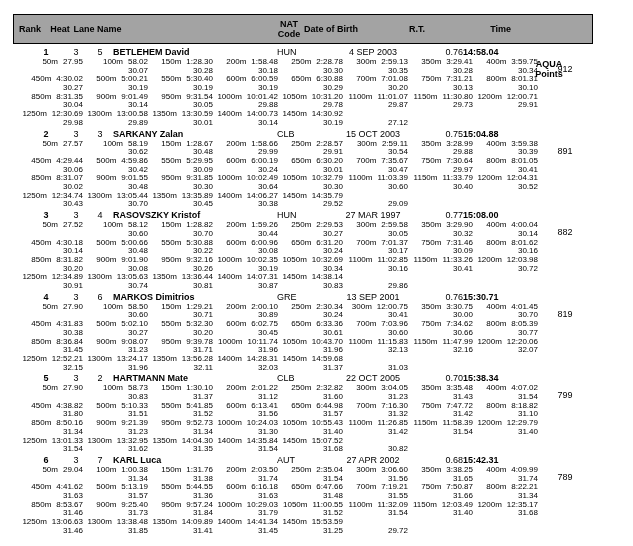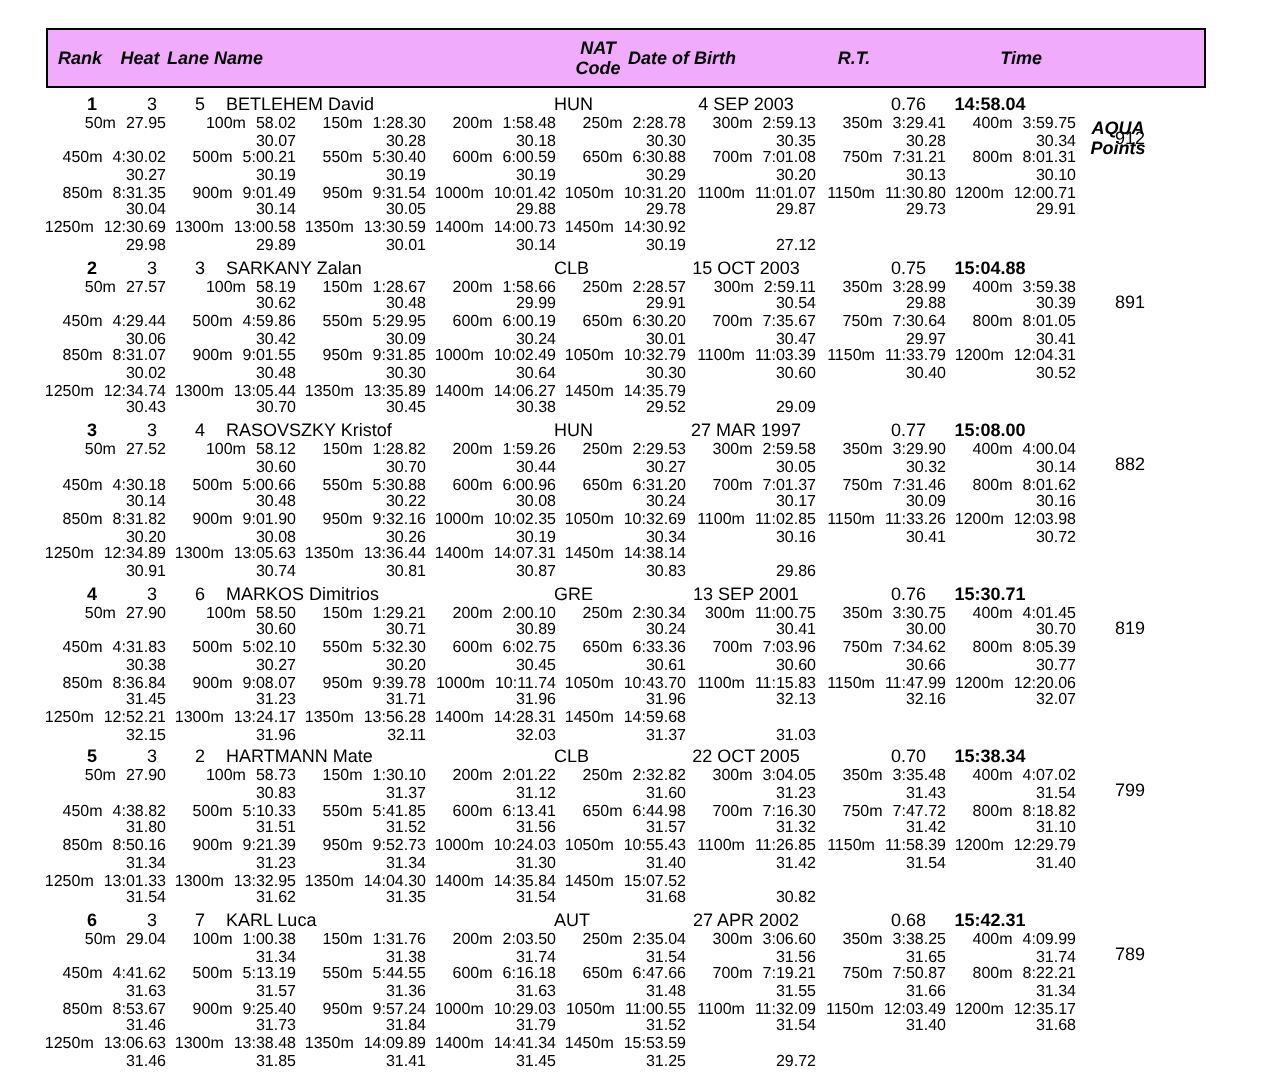--- a/index.html
+++ b/index.html
@@ -6,22 +6,22 @@
   body{
     width:633px;height:546px;background:#ffffff;
     font-family:"Liberation Sans","DejaVu Sans",sans-serif;
     color:#000;overflow:hidden;position:relative;
     -webkit-font-smoothing:antialiased;
   }
   .sheet{position:absolute;left:0;top:0;width:633px;height:546px;background:#fff;}
 
   
   .header-box{
-    position:absolute;left:23px;top:14px;width:578px;height:28px;
-    border:1.5px solid #000;background:#f0abfc;font-style:italic;
+    position:absolute;left:13px;top:14px;width:578px;height:28px;
+    border:1.5px solid #000;background:#a3a3a3;
   }
   .hcell{position:absolute;font-size:9px;font-weight:bold;line-height:10px;}
   .hcell.single{top:9px;}
   .hcell.dual{top:4px;text-align:center;}
   .h-rank{left:-2px;width:36px;text-align:center;}
   .h-heat{left:28px;width:36px;text-align:center;}
   .h-lane{left:52px;width:36px;text-align:center;}
   .h-name{left:83px;}
   .h-nat{left:247px;width:56px;}
   .h-dob{left:290px;width:106px;text-align:left;}
@@ -30,25 +30,25 @@
   .h-pts{left:511px;width:48px;margin-top:40px;}
 
   
   .results{position:absolute;left:0;top:46px;width:633px;}
   .swimmer-block{position:relative;padding-top:1px;height:80.6px;}
   .swimmer-line{position:relative;height:11px;font-size:9px;line-height:11px;}
   .sl{position:absolute;top:0;white-space:nowrap;}
   .s-rank{left:28px;width:36px;text-align:center;font-weight:bold;}
   .s-heat{left:58px;width:36px;text-align:center;}
   .s-lane{left:82px;width:36px;text-align:center;}
-  .s-name{left:113px;font-weight:normal;}
+  .s-name{left:113px;font-weight:bold;}
   .s-nat{left:277px;width:56px;text-align:left;}
   .s-dob{left:320px;width:106px;text-align:center;}
   .s-rt{left:403px;width:60px;text-align:right;}
-  .s-time{left:463px;width:64px;text-align:center;font-weight:bold;}
+  .s-time{left:463px;width:64px;text-align:left;font-weight:bold;}
   .s-pts{left:541px;width:48px;text-align:center;margin-top:17px;}
 
   .grid-row{
     margin-left:38px;display:grid;
     grid-template-columns:45px 65px 65px 65px 65px 65px 65px 65px;
     height:8.7px;font-size:8px;line-height:8.7px;
   }
   .gcell{display:flex;justify-content:flex-end;align-items:baseline;white-space:nowrap;}
   .gcell .dist{margin-right:5px;}
 </style>
@@ -818,21 +818,21 @@
           <div class="gcell">
             <span class="dist">200m</span>
             <span class="stime">2:00.10</span>
           </div>
           <div class="gcell">
             <span class="dist">250m</span>
             <span class="stime">2:30.34</span>
           </div>
           <div class="gcell">
             <span class="dist">300m</span>
-            <span class="stime">11:00.75</span>
+            <span class="stime">12:00.75</span>
           </div>
           <div class="gcell">
             <span class="dist">350m</span>
             <span class="stime">3:30.75</span>
           </div>
           <div class="gcell">
             <span class="dist">400m</span>
             <span class="stime">4:01.45</span>
           </div>
         </div>

